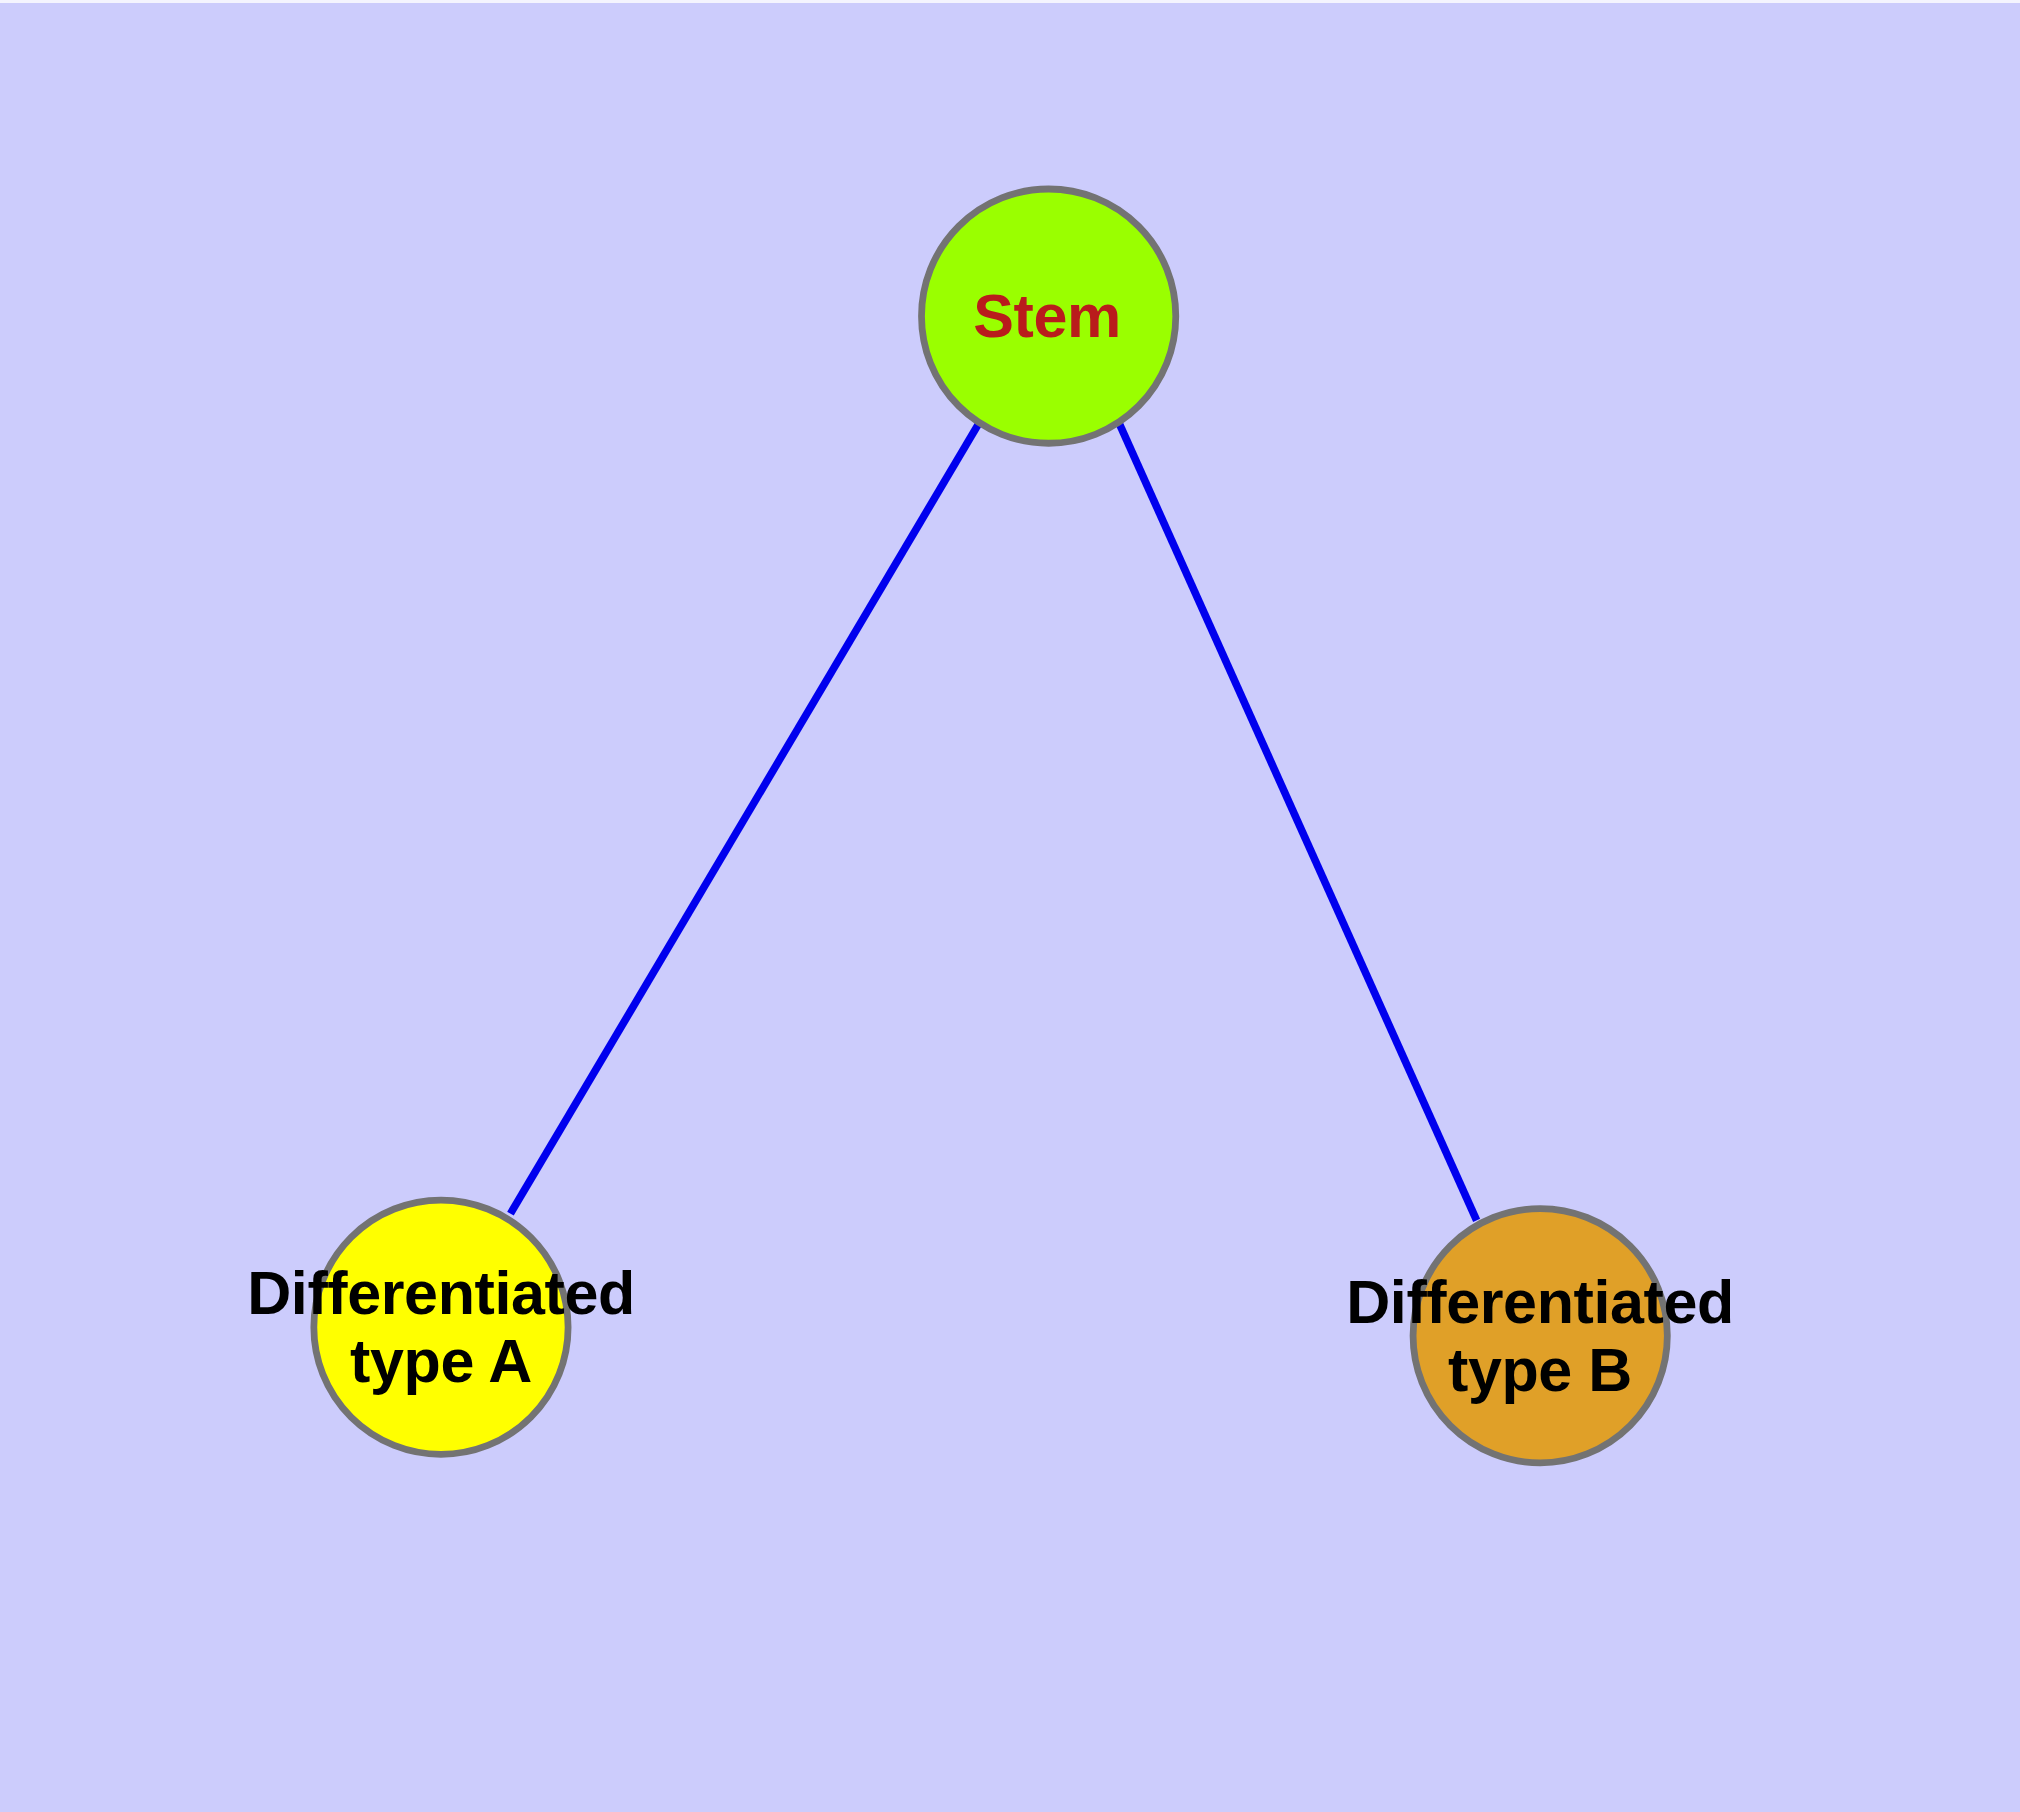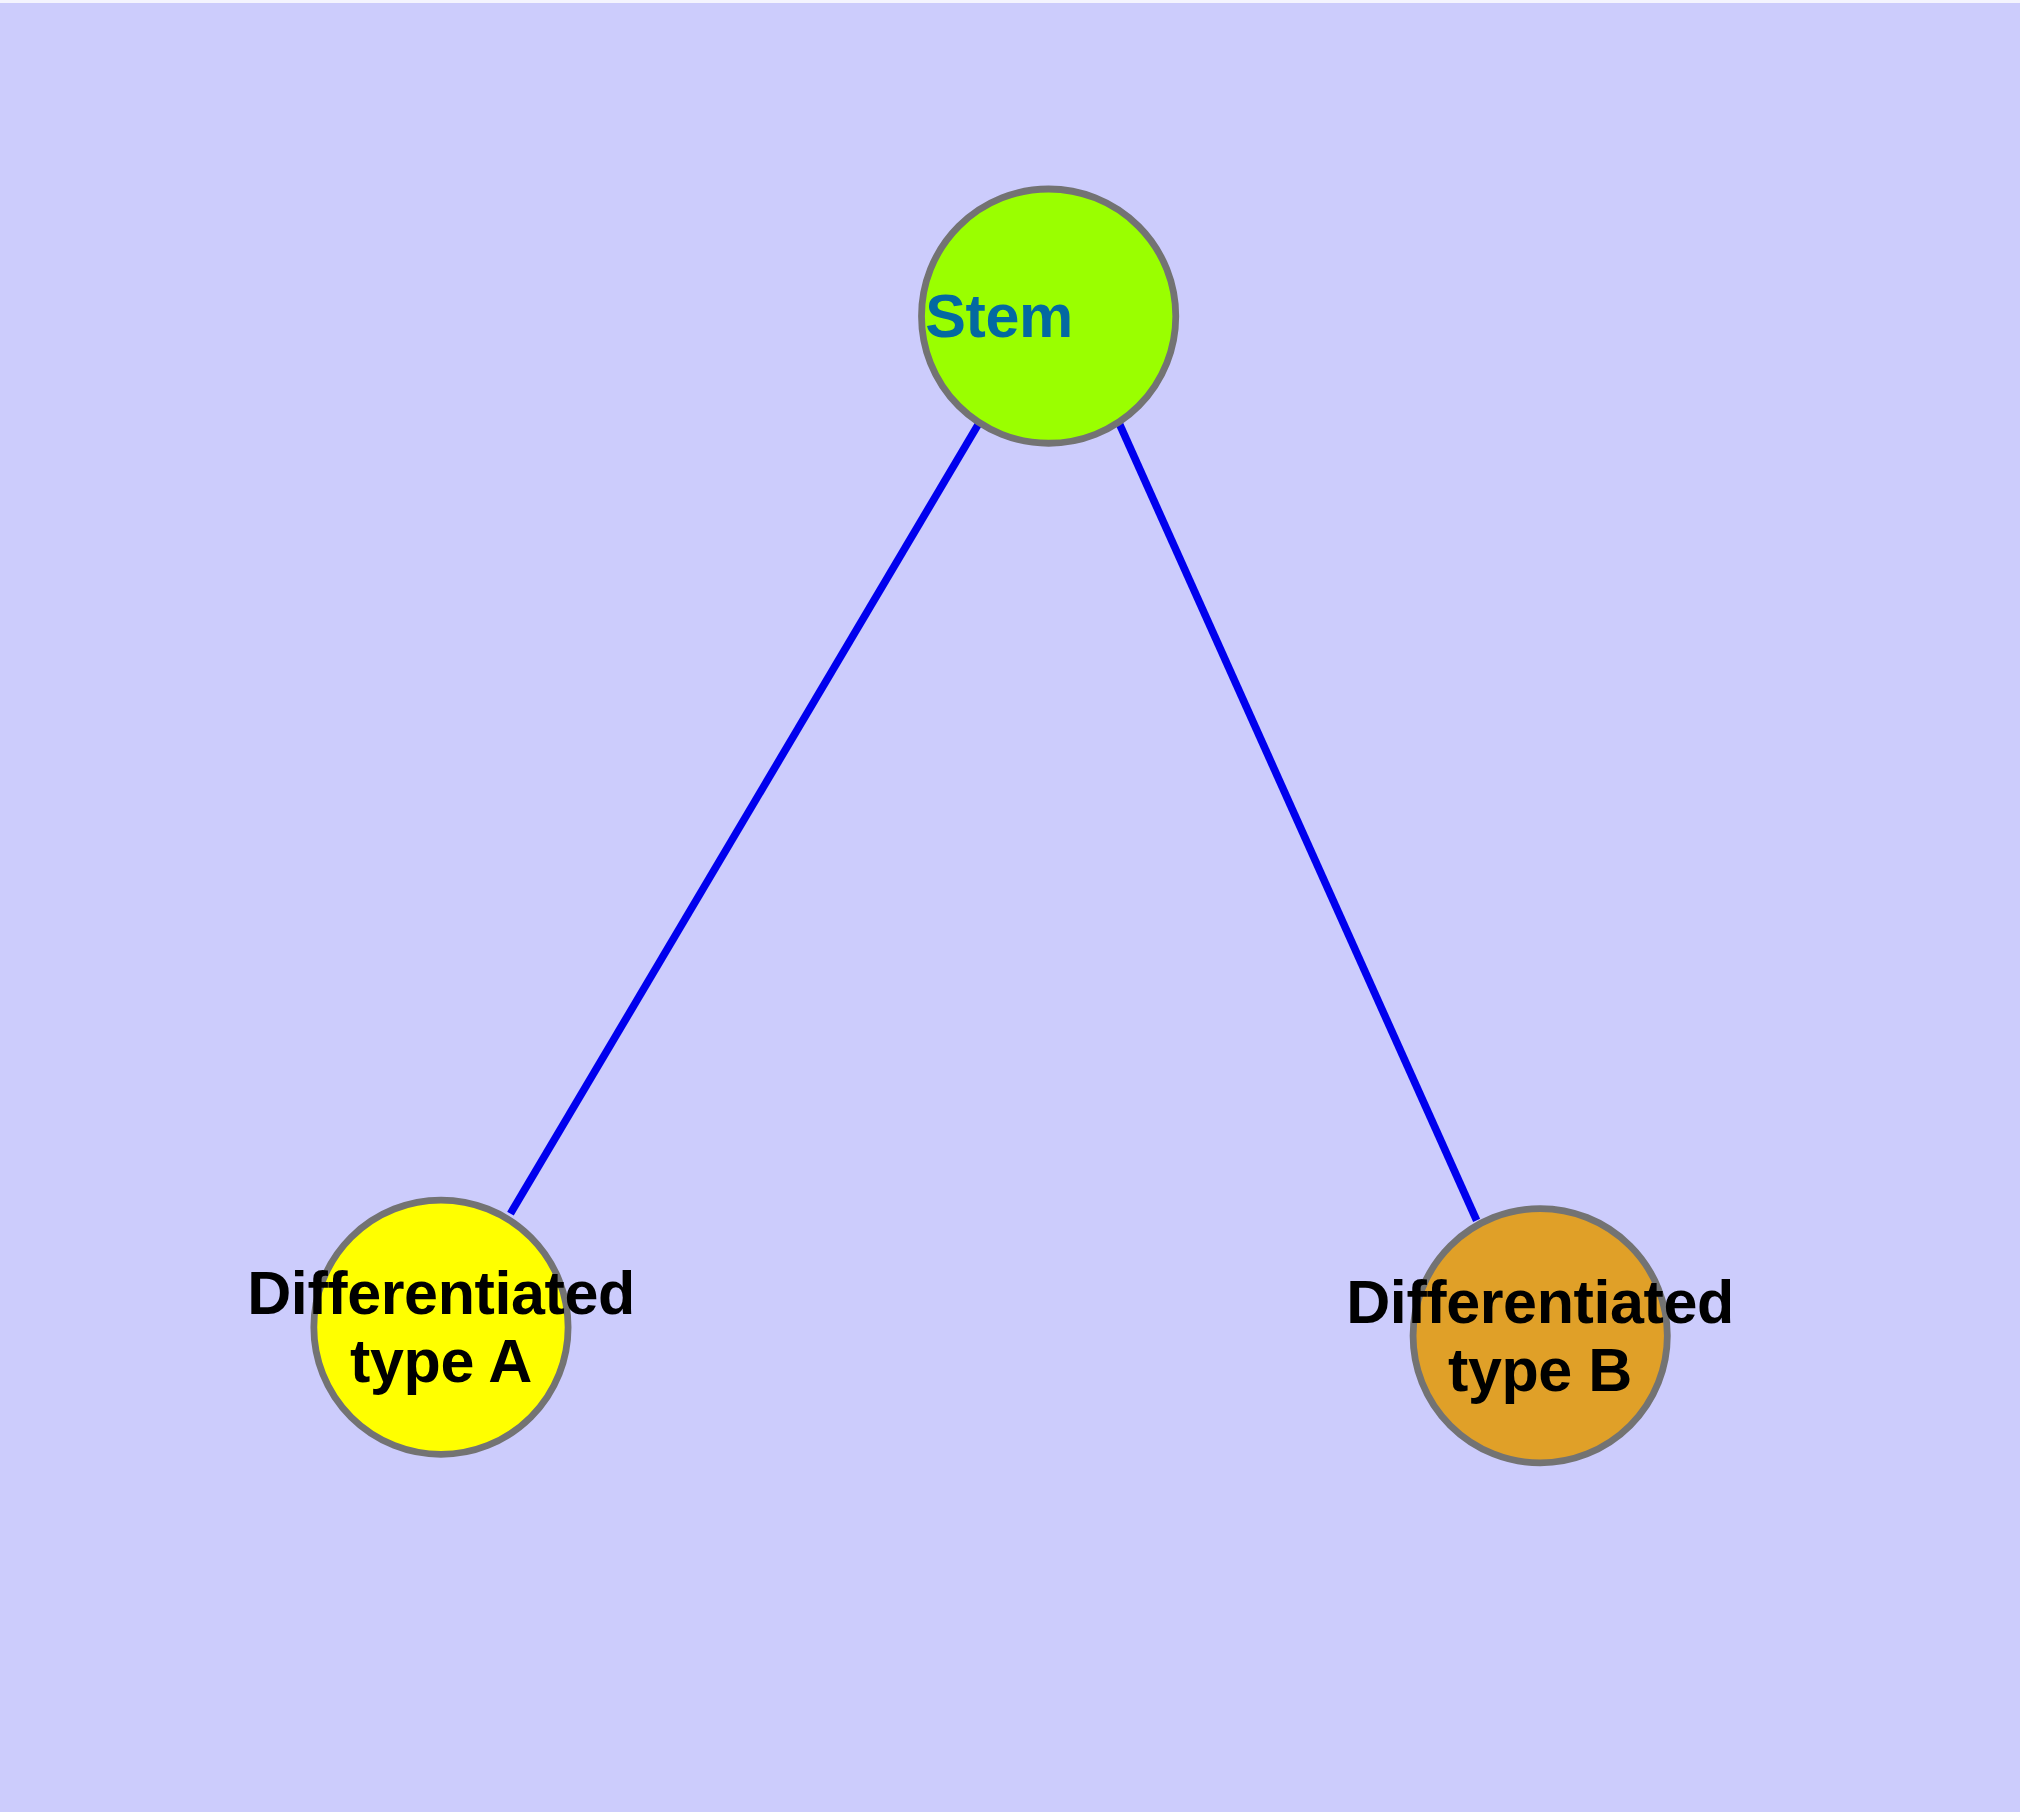--- a/index.html
+++ b/index.html
@@ -57,20 +57,20 @@
       <line id="edge1" x1="1320" y1="499" x2="1742" y2="1440" stroke="#0000ee" stroke-width="9" stroke-linecap="butt"></line>
     </g>
 
     <g>
       <circle id="node0" cx="1237" cy="373" r="150" fill="#9aff00" stroke="#737373" stroke-width="8"></circle>
       <circle id="node1" cx="520" cy="1566" r="150" fill="#ffff00" stroke="#737373" stroke-width="8"></circle>
       <circle id="node2" cx="1817" cy="1576" r="150" fill="#e0a028" stroke="#737373" stroke-width="8"></circle>
     </g>
   </svg>
 
-  <div class="node-label" id="label0" style="left: 999px; top: 316px; color: #0369a1; font-size: 61px;">Stem</div>
+  <div class="node-label" id="label0" style="left: 1047px; top: 316px; color: #b91c1c; font-size: 61px;">Stem</div>
 
   <div class="node-label" id="label1" style="left: 441px; top: 1327px; color: rgb(0, 0, 0); font-size: 61px;"><span>Differentiated</span><br><span>type A</span></div>
 
   <div class="node-label" id="label2" style="left: 1540px; top: 1336px; color: rgb(0, 0, 0); font-size: 61px;"><span>Differentiated</span><br><span>type B</span></div>
 
 </div>
 
 
 </body></html>

